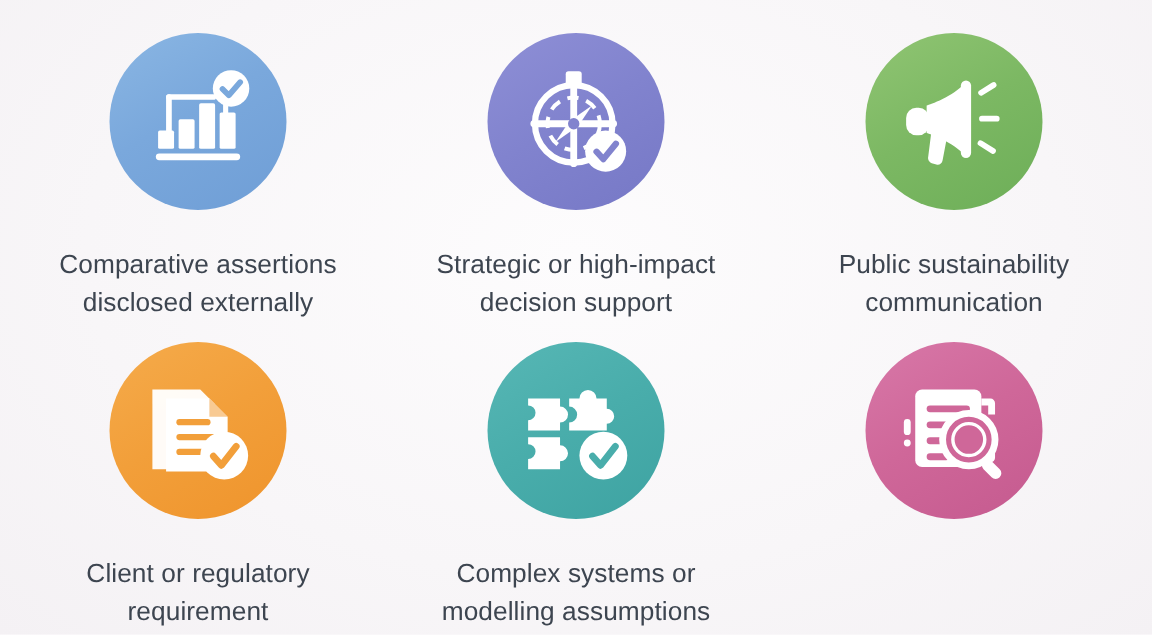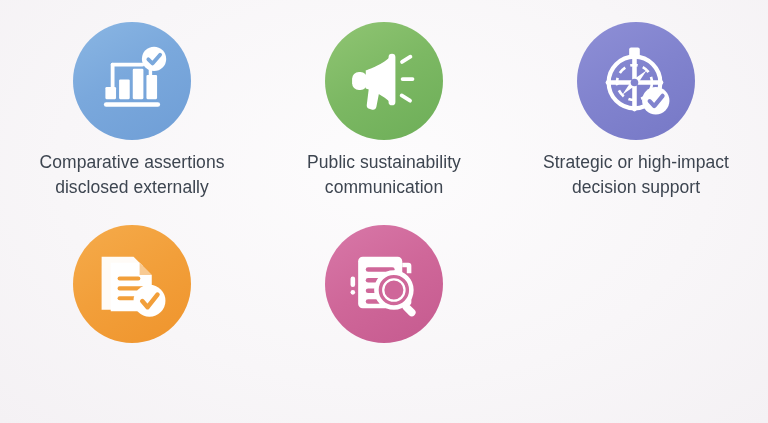--- a/index.html
+++ b/index.html
@@ -51,21 +51,21 @@
     overflow: visible;
   }
   .c-blue   { background: linear-gradient(150deg, #8ab6e3 0%, #7aa8dc 45%, #6f9ed6 100%); }
   .c-green  { background: linear-gradient(150deg, #90c573 0%, #7cb863 48%, #6dae58 100%); }
   .c-purple { background: linear-gradient(150deg, #8e8fd6 0%, #8183ce 48%, #7678c6 100%); }
   .c-orange { background: linear-gradient(150deg, #f5ab4b 0%, #f29f3a 48%, #ef942c 100%); }
   .c-teal   { background: linear-gradient(150deg, #57b7b5 0%, #49adab 48%, #3ea3a2 100%); }
   .c-pink   { background: linear-gradient(150deg, #d878a8 0%, #cf6799 48%, #c55a8f 100%); }
 
   .caption {
-    margin-top: 10px;
+    margin-top: 24px;
     width: 252px;
     text-align: center;
     color: #3d4550;
     font-size: 17.5px;
     line-height: 1.42;
     letter-spacing: 0.05px;
     font-weight: 400;
     white-space: pre-line;
   }
 </style>
@@ -93,20 +93,45 @@
           <circle cx="79" cy="21" r="16"></circle>
         </g>
         <path d="M71.5 21.5 L77 27 L87 15.5" fill="none" stroke="#7aa8dc" stroke-width="5" stroke-linecap="round" stroke-linejoin="round"></path>
       </svg>
     </div>
     <div class="caption">Comparative assertions
 disclosed externally</div>
   </div>
 
   <div class="tile">
+    <div class="badge-circle c-purple">
+      <svg viewBox="0 0 100 100">
+        <g fill="none" stroke="#ffffff" stroke-width="5.5">
+          <circle cx="48" cy="52" r="34"></circle>
+          <circle cx="48" cy="52" r="23" stroke-width="3.5" stroke-dasharray="10 7"></circle>
+        </g>
+        <g fill="#ffffff">
+
+          <rect x="41" y="6" width="14" height="13" rx="2.5"></rect>
+
+          <rect x="45" y="14" width="6" height="76" rx="3"></rect>
+          <rect x="10" y="49" width="76" height="6" rx="3"></rect>
+
+          <path d="M64 36 L52 54 L32 68 L44 50 Z"></path>
+        </g>
+        <circle cx="48" cy="52" r="5" fill="#8183ce"></circle>
+        <circle cx="76" cy="76" r="18" fill="#ffffff"></circle>
+        <path d="M68 76.5 L74 83 L85 69.5" fill="none" stroke="#8183ce" stroke-width="5.5" stroke-linecap="round" stroke-linejoin="round"></path>
+      </svg>
+    </div>
+    <div class="caption">Strategic or high-impact
+decision support</div>
+  </div>
+
+  <div class="tile">
     <div class="badge-circle c-green">
       <svg viewBox="0 0 100 100">
         <g fill="#ffffff">
 
           <rect x="8" y="38" width="20" height="24" rx="9"></rect>
 
           <path d="M26 36 C26 36 46 30 58 18 L58 78 C46 66 26 60 26 60 Z"></path>
 
           <path d="M30 60 L44 63 L40 84 C39.5 87 37 88.5 34.5 87.8 L30.5 86.6
                    C28 85.8 26.8 83.3 27.4 80.8 Z"></path>
@@ -114,45 +139,20 @@
           <rect x="56" y="14" width="9" height="68" rx="4.5"></rect>
 
           <rect x="70" y="19" width="18" height="5" rx="2.5" transform="rotate(-32 79 21)"></rect>
           <rect x="72" y="45" width="18" height="5" rx="2.5"></rect>
           <rect x="70" y="70" width="18" height="5" rx="2.5" transform="rotate(32 79 72)"></rect>
         </g>
       </svg>
     </div>
     <div class="caption">Public sustainability
 communication</div>
-  </div>
-
-  <div class="tile">
-    <div class="badge-circle c-purple">
-      <svg viewBox="0 0 100 100">
-        <g fill="none" stroke="#ffffff" stroke-width="5.5">
-          <circle cx="48" cy="52" r="34"></circle>
-          <circle cx="48" cy="52" r="23" stroke-width="3.5" stroke-dasharray="10 7"></circle>
-        </g>
-        <g fill="#ffffff">
-
-          <rect x="41" y="6" width="14" height="13" rx="2.5"></rect>
-
-          <rect x="45" y="14" width="6" height="76" rx="3"></rect>
-          <rect x="10" y="49" width="76" height="6" rx="3"></rect>
-
-          <path d="M64 36 L52 54 L32 68 L44 50 Z"></path>
-        </g>
-        <circle cx="48" cy="52" r="5" fill="#8183ce"></circle>
-        <circle cx="76" cy="76" r="18" fill="#ffffff"></circle>
-        <path d="M68 76.5 L74 83 L85 69.5" fill="none" stroke="#8183ce" stroke-width="5.5" stroke-linecap="round" stroke-linejoin="round"></path>
-      </svg>
-    </div>
-    <div class="caption">Strategic or high-impact
-decision support</div>
   </div>
 
   <div class="tile">
     <div class="badge-circle c-orange">
       <svg viewBox="0 0 100 100">
         <g fill="#ffffff">
 
           <path d="M10 14 h42 l12 12 v58 h-54 Z" opacity="0.96"></path>
 
           <path d="M22 22 h38 l16 16 v48 h-54 Z"></path>
@@ -160,22 +160,43 @@
         </g>
         <g fill="#f29f3a">
           <rect x="31" y="40" width="30" height="5.5" rx="2.7"></rect>
           <rect x="31" y="53" width="36" height="5.5" rx="2.7"></rect>
           <rect x="31" y="66" width="26" height="5.5" rx="2.7"></rect>
         </g>
         <circle cx="73" cy="72" r="21" fill="#ffffff"></circle>
         <path d="M63.5 72.5 L70.5 80.5 L83.5 64" fill="none" stroke="#f29f3a" stroke-width="6" stroke-linecap="round" stroke-linejoin="round"></path>
       </svg>
     </div>
-  </div>
-
+    <div class="caption">Client or regulatory
+requirement</div>
+  </div>
+
+  <div class="tile">
+    <div class="badge-circle c-teal">
+      <svg viewBox="0 0 100 100">
+        <g fill="#ffffff">
+
+          <path d="M8 22 h28 v7 a7 7 0 1 1 0 14 v7 h-28 v-9 a6.5 6.5 0 1 0 0 -13 Z"></path>
+
+          <path d="M44 22 h9 a7.5 7.5 0 1 1 15 0 h9 v9 a6.5 6.5 0 1 1 0 13 v6 h-33 v-7
+                   a7 7 0 1 0 0 -14 Z"></path>
+
+          <path d="M8 56 h28 v7 a7 7 0 1 1 0 14 v7 h-28 v-9 a6.5 6.5 0 1 0 0 -13 Z"></path>
+        </g>
+        <circle cx="74" cy="72" r="21" fill="#ffffff"></circle>
+        <path d="M64.5 72.5 L71.5 80.5 L84.5 64" fill="none" stroke="#49adab" stroke-width="6" stroke-linecap="round" stroke-linejoin="round"></path>
+      </svg>
+    </div>
+    <div class="caption">Complex systems or
+modelling assumptions</div>
+  </div>
 
   <div class="tile">
     <div class="badge-circle c-pink">
       <svg viewBox="0 0 100 100">
         <g fill="#ffffff">
 
           <path d="M74 22 h8 a4 4 0 0 1 4 4 v10 h-6 v-8 h-6 Z"></path>
           <path d="M86 62 v12 a4 4 0 0 1 -4 4 h-10 v-6 h8 v-10 Z"></path>
           <rect x="6" y="40" width="6" height="14" rx="3"></rect>
           <rect x="6" y="58" width="6" height="6" rx="3"></rect>

